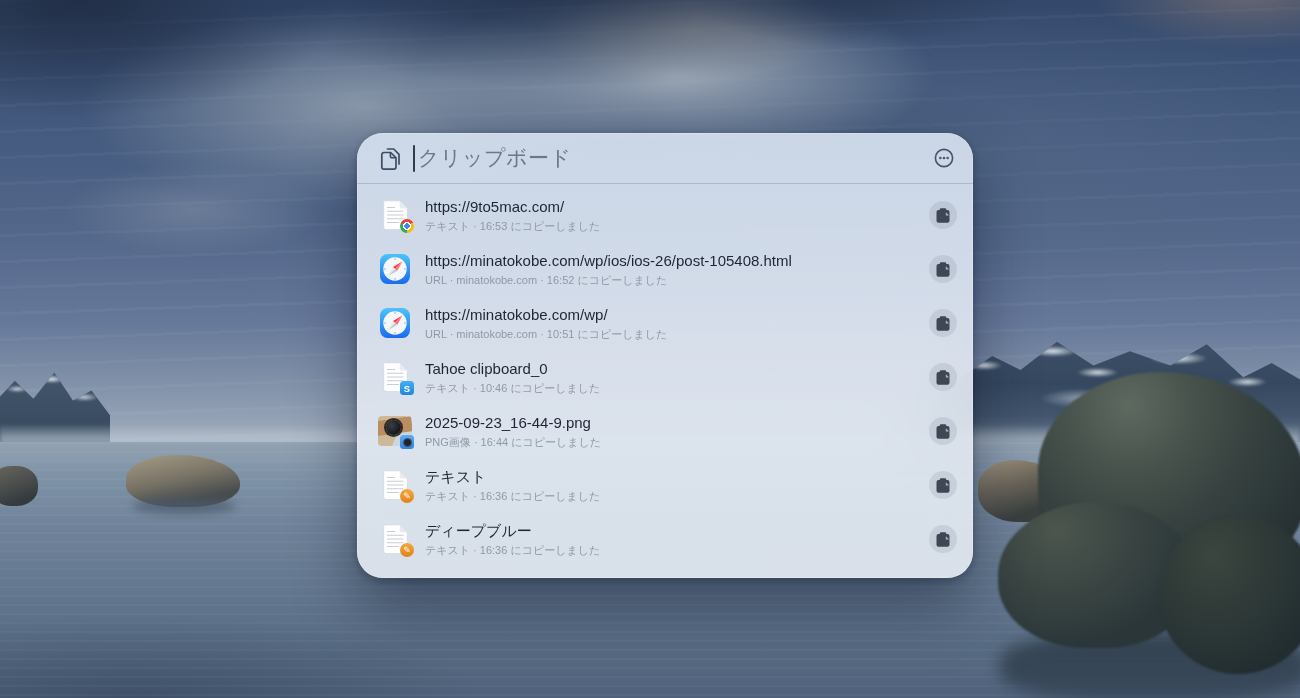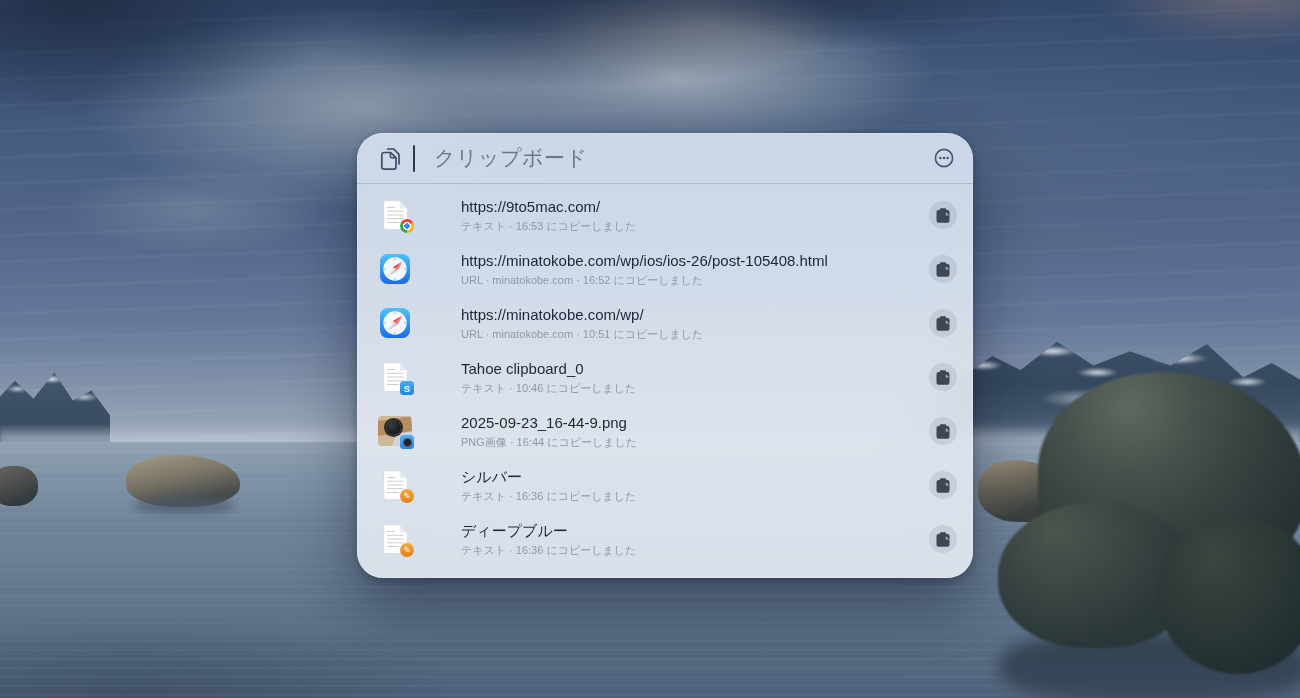--- a/index.html
+++ b/index.html
@@ -70,27 +70,27 @@
   
   .panel{position:absolute;left:357px;top:133px;width:616px;height:445px;
     border-radius:26px;overflow:hidden;
     background:linear-gradient(180deg,rgba(213,224,238,.92),rgba(226,232,241,.9) 45%,rgba(233,238,244,.88));
     backdrop-filter:blur(26px) saturate(140%);-webkit-backdrop-filter:blur(26px) saturate(140%);
     box-shadow:0 28px 64px rgba(8,18,38,.45),0 3px 10px rgba(8,18,38,.28),inset 0 0 0 .5px rgba(255,255,255,.45);}
   .hdr{display:flex;align-items:center;height:50px;padding:0 15px 0 20px;}
   .hdr .hicon{flex:none;width:27px;height:28px;display:flex;align-items:center;}
   .caret{flex:none;width:2px;height:27px;margin-left:9px;background:#2e3c52;border-radius:1px;animation:blink 1.1s step-end infinite;}
   @keyframes blink{0%,60%{opacity:1}61%,100%{opacity:0}}
-  .ph{flex:1;margin-left:19px;font-size:21px;letter-spacing:.5px;color:#6b7887;white-space:nowrap;overflow:hidden;}
+  .ph{flex:1;margin-left:3px;font-size:21px;letter-spacing:.5px;color:#6b7887;white-space:nowrap;overflow:hidden;}
   .more{flex:none;width:28px;height:28px;border:none;background:transparent;padding:0;display:flex;align-items:center;justify-content:center;cursor:pointer;}
   .div{height:1px;background:rgba(92,107,128,.28);}
   .list{padding-top:4px;}
   .row{display:flex;align-items:center;height:54px;padding:0 16px 0 21px;}
   .ibox{flex:none;position:relative;width:34px;height:34px;margin-right:13px;}
-  .texts{flex:1;min-width:0;margin-left:36px;}
+  .texts{flex:1;min-width:0;}
   .title{font-size:15px;font-weight:500;color:#1d2634;line-height:19px;white-space:nowrap;overflow:hidden;text-overflow:ellipsis;}
   .sub{font-size:11px;color:#8e99a7;line-height:16px;margin-top:2px;white-space:nowrap;overflow:hidden;}
   .rowbtn{flex:none;width:28px;height:28px;border-radius:50%;border:none;cursor:pointer;
     background:rgba(116,126,140,.18);display:flex;align-items:center;justify-content:center;padding:0;}
   .doc{position:absolute;left:2px;top:0;}
   .badge{position:absolute;right:-2px;bottom:-1px;width:14px;height:14px;border-radius:50%;
     display:flex;align-items:center;justify-content:center;}
   .badge.sq{border-radius:3.5px;}
   .badge-chrome{background:
       radial-gradient(circle at 50% 50%, #4286f5 0 28%, #ffffff 28% 40%, transparent 40%),
@@ -286,21 +286,21 @@
       </div>
 
       <div class="row">
         <span class="ibox">
           <svg class="doc" width="31" height="34" viewBox="0 0 31 36">
               <use href="#docicon"></use>
             </svg>
           <span class="badge badge-pen">✎</span>
         </span>
         <div class="texts">
-          <div class="title">シルバー</div>
+          <div class="title">テキスト</div>
           <div class="sub">テキスト · 16:36 にコピーしました</div>
         </div>
         <button class="rowbtn">
           <svg width="14" height="16" viewBox="0 0 14 16">
               <use href="#pasteicon"></use>
             </svg>
         </button>
       </div>
 
       <div class="row">

